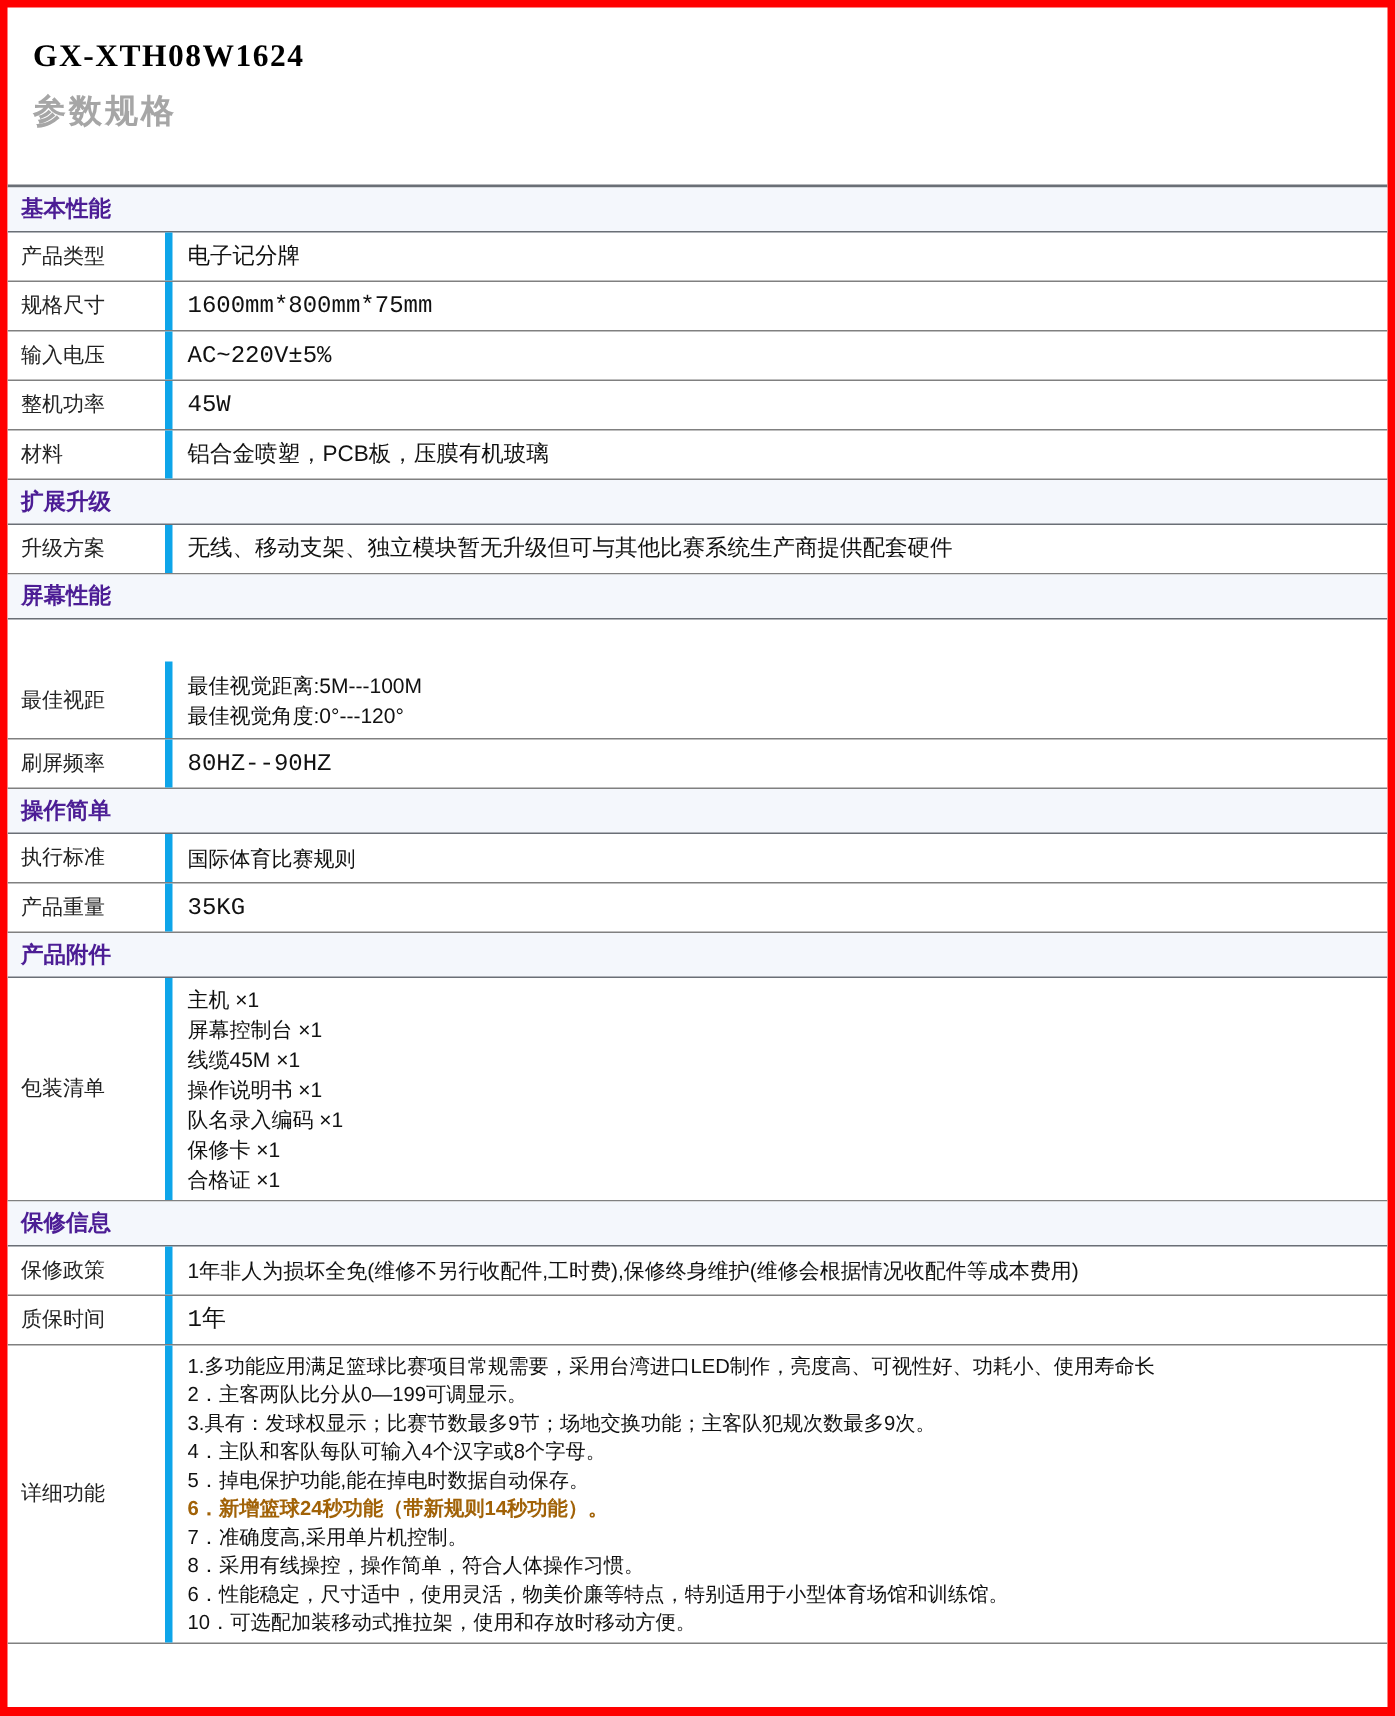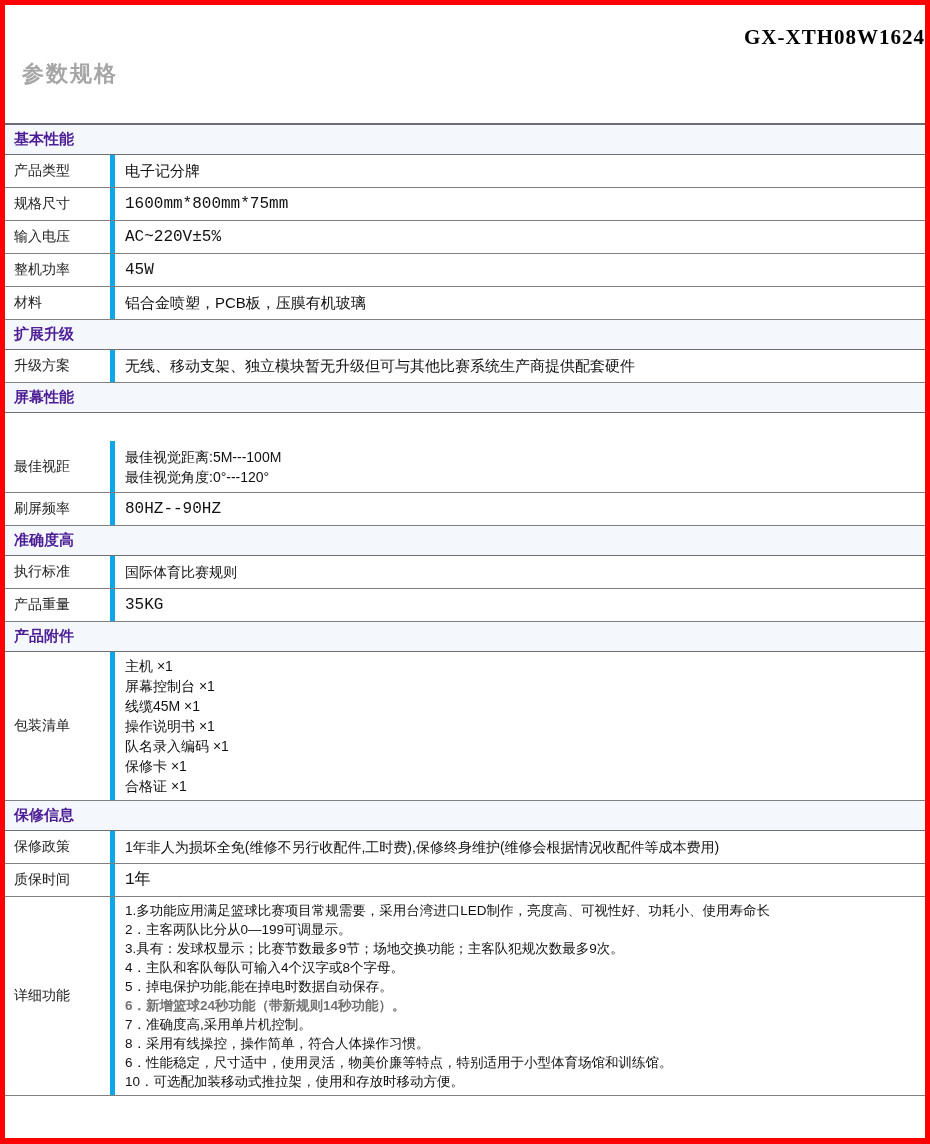--- a/index.html
+++ b/index.html
@@ -9,21 +9,21 @@
     background:#ffffff;
     border:5px solid #ff0000;
     border-bottom-width:6px;
     font-family:"Liberation Sans","DejaVu Sans",sans-serif;
     color:#111;
     overflow:hidden;
   }
   .header-area { height:118px; padding:20px 0 0 17px; }
   .title {
     font-family:"Liberation Serif","DejaVu Serif",serif;
-    font-size:21px; font-weight:bold; letter-spacing:1px; color:#000;text-align:right;
+    font-size:21px; font-weight:bold; letter-spacing:1px; color:#000;
   }
   .subtitle {
     margin-top:9px; font-size:22px; font-weight:bold;
     color:#a6a6a6; letter-spacing:2px;
   }
   .spec-table { border-top:2px solid #6a6f76; }
   .section-header {
     background:#f4f7fc;
     border-bottom:1px solid #6a6f76;
     padding:5px 9px 5px 9px;
@@ -45,21 +45,21 @@
     font-size:14px; color:#111;
     line-height:20px;
   }
   .value-lg { font-size:15px; }
   .mono { font-family:"Liberation Mono","DejaVu Sans Mono",monospace; font-size:16px; letter-spacing:0; }
   .row-tall { min-height:52px;margin-top:28px; }
   .row-pack { min-height:148px; }
   .row-detail { min-height:195px; }
   .vline { line-height:20px; }
   .dline { font-size:13.5px; line-height:19px; }
-  .line-red { color:#737373; font-weight:bold; }
+  .line-red { color:#a16207; font-weight:bold; }
 </style>
 </head>
 <body>
 
 <div class="header-area">
   <div class="title">GX-XTH08W1624</div>
   <div class="subtitle">参数规格</div>
 </div>
 
 <div class="spec-table">
@@ -98,21 +98,21 @@
     <div class="cell-value">
       <div class="vline">最佳视觉距离:5M---100M</div>
       <div class="vline">最佳视觉角度:0°---120°</div>
     </div>
   </div>
   <div class="row">
     <div class="cell-label">刷屏频率</div>
     <div class="cell-value mono">80HZ--90HZ</div>
   </div>
 
-  <div class="section-header">准确度高</div>
+  <div class="section-header">操作简单</div>
   <div class="row">
     <div class="cell-label">执行标准</div>
     <div class="cell-value">国际体育比赛规则</div>
   </div>
   <div class="row">
     <div class="cell-label">产品重量</div>
     <div class="cell-value mono">35KG</div>
   </div>
 
   <div class="section-header">产品附件</div>

